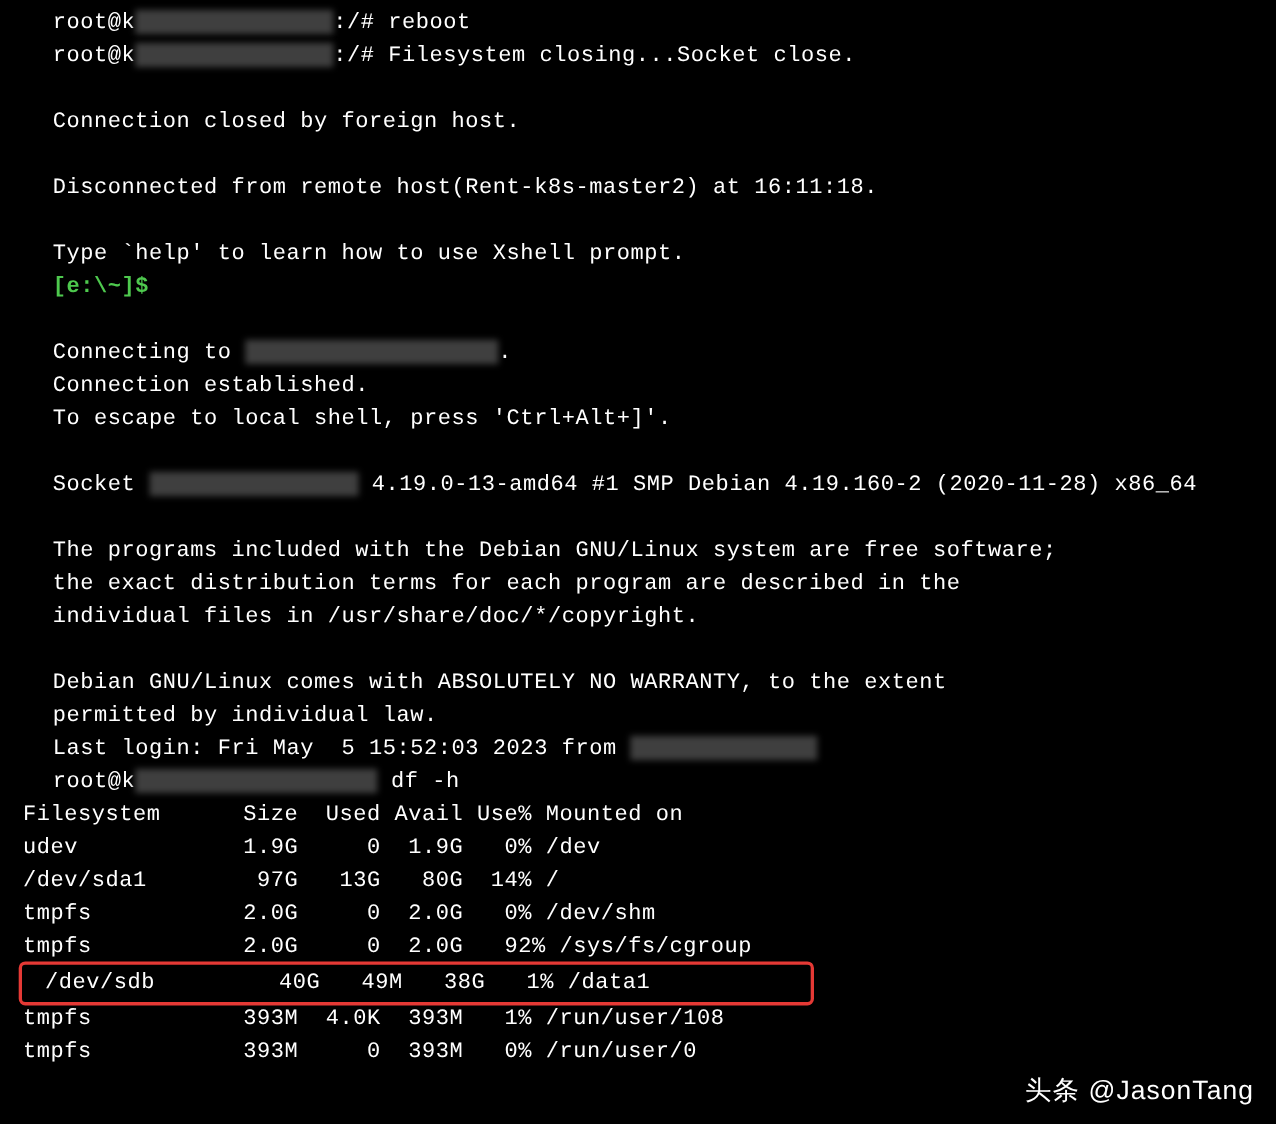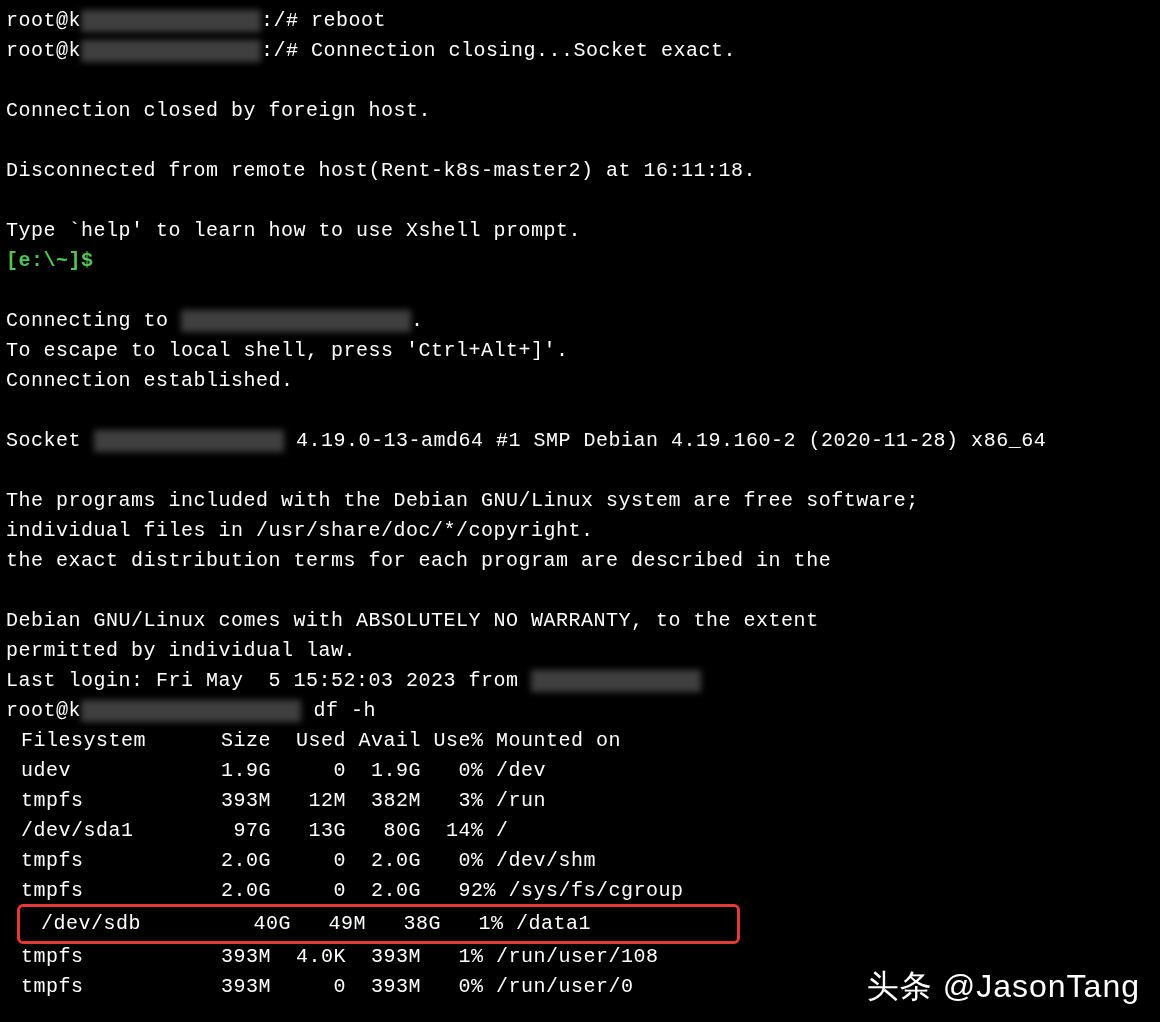--- a/index.html
+++ b/index.html
@@ -16,20 +16,21 @@
       padding: 6px;
       width: 1160px;
       height: 1022px;
       overflow: hidden;
       position: relative;
       letter-spacing: 0.5px;
     }
     .line {
       white-space: pre;
       min-height: 30px;
+      margin-left: 42px;
     }
     .green {
       color: #4ec94e;
       font-weight: bold;
     }
     .redacted {
       display: inline-block;
       background: #3f3f3f;
       filter: blur(3px);
       vertical-align: middle;
@@ -39,69 +40,68 @@
       border: 3px solid #e53935;
       border-radius: 6px;
       padding: 2px 21px;
       margin: -2px -4px;
       display: inline-block;
     }
     .watermark {
       position: absolute;
       bottom: 12px;
       right: 20px;
-      font-size: 32px;
+      font-size: 24px;
       color: #ffffff;
       font-family: "Microsoft YaHei", sans-serif;
       font-weight: 500;
       letter-spacing: 1px;
     }
     .df-table {
       font-family: "Consolas", "Monaco", "Courier New", monospace;
     }
     .df-row {
       white-space: pre;
       min-height: 30px;
       margin-left: 15px;
     }
   </style>
 </head>
 <body>
 
 <div>
 
 <div class="line"><span>root@k</span><span class="redacted" style="width:180px"></span><span>:/# reboot</span></div>
-<div class="line"><span>root@k</span><span class="redacted" style="width:180px"></span><span>:/# Connection closing...Socket exact.</span></div>
+<div class="line"><span>root@k</span><span class="redacted" style="width:180px"></span><span>:/# Filesystem closing...Socket close.</span></div>
 <div class="line"></div>
 <div class="line">Connection closed by foreign host.</div>
 <div class="line"></div>
 <div class="line">Disconnected from remote host(Rent-k8s-master2) at 16:11:18.</div>
 <div class="line"></div>
 <div class="line">Type `help' to learn how to use Xshell prompt.</div>
 <div class="line green">[e:\~]$ </div>
 <div class="line"></div>
 <div class="line"><span>Connecting to </span><span class="redacted" style="width:230px"></span><span>.</span></div>
+<div class="line">Connection established.</div>
 <div class="line">To escape to local shell, press 'Ctrl+Alt+]'.</div>
-<div class="line">Connection established.</div>
 <div class="line"></div>
 <div class="line"><span>Socket </span><span class="redacted" style="width:190px"></span><span> 4.19.0-13-amd64 #1 SMP Debian 4.19.160-2 (2020-11-28) x86_64</span></div>
 <div class="line"></div>
 <div class="line">The programs included with the Debian GNU/Linux system are free software;</div>
+<div class="line">the exact distribution terms for each program are described in the</div>
 <div class="line">individual files in /usr/share/doc/*/copyright.</div>
-<div class="line">the exact distribution terms for each program are described in the</div>
 <div class="line"></div>
 <div class="line">Debian GNU/Linux comes with ABSOLUTELY NO WARRANTY, to the extent</div>
 <div class="line">permitted by individual law.</div>
 <div class="line"><span>Last login: Fri May  5 15:52:03 2023 from </span><span class="redacted" style="width:170px"></span></div>
 <div class="line"><span>root@k</span><span class="redacted" style="width:220px"></span><span> df -h</span></div>
 
 <div class="df-table">
   <div class="df-row">Filesystem      Size  Used Avail Use% Mounted on</div>
   <div class="df-row">udev            1.9G     0  1.9G   0% /dev</div>
-  <div class="df-row">tmpfs           393M   12M  382M   3% /run</div>
   <div class="df-row">/dev/sda1        97G   13G   80G  14% /</div>
   <div class="df-row">tmpfs           2.0G     0  2.0G   0% /dev/shm</div>
   <div class="df-row">tmpfs           2.0G     0  2.0G   92% /sys/fs/cgroup</div>
   <div class="df-row"><span class="highlight-box"><span>/dev/sdb         40G   49M   38G   1% /data1</span>          </span></div>
   <div class="df-row">tmpfs           393M  4.0K  393M   1% /run/user/108</div>
   <div class="df-row">tmpfs           393M     0  393M   0% /run/user/0</div>
 </div>
 
 </div>
 

